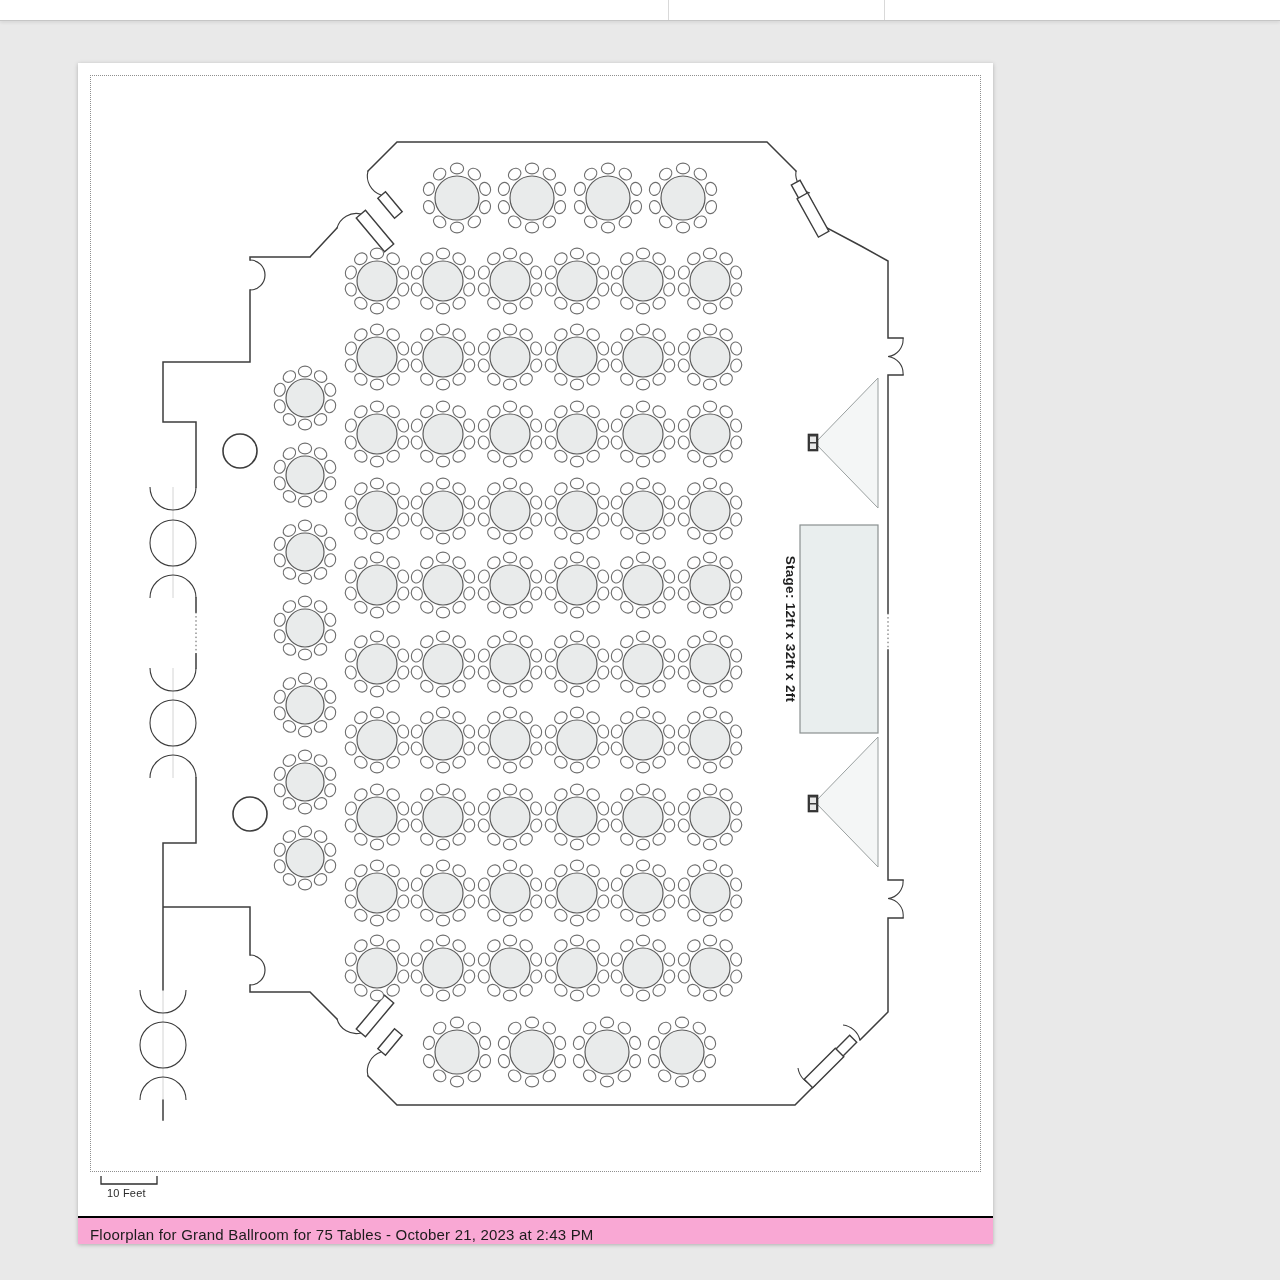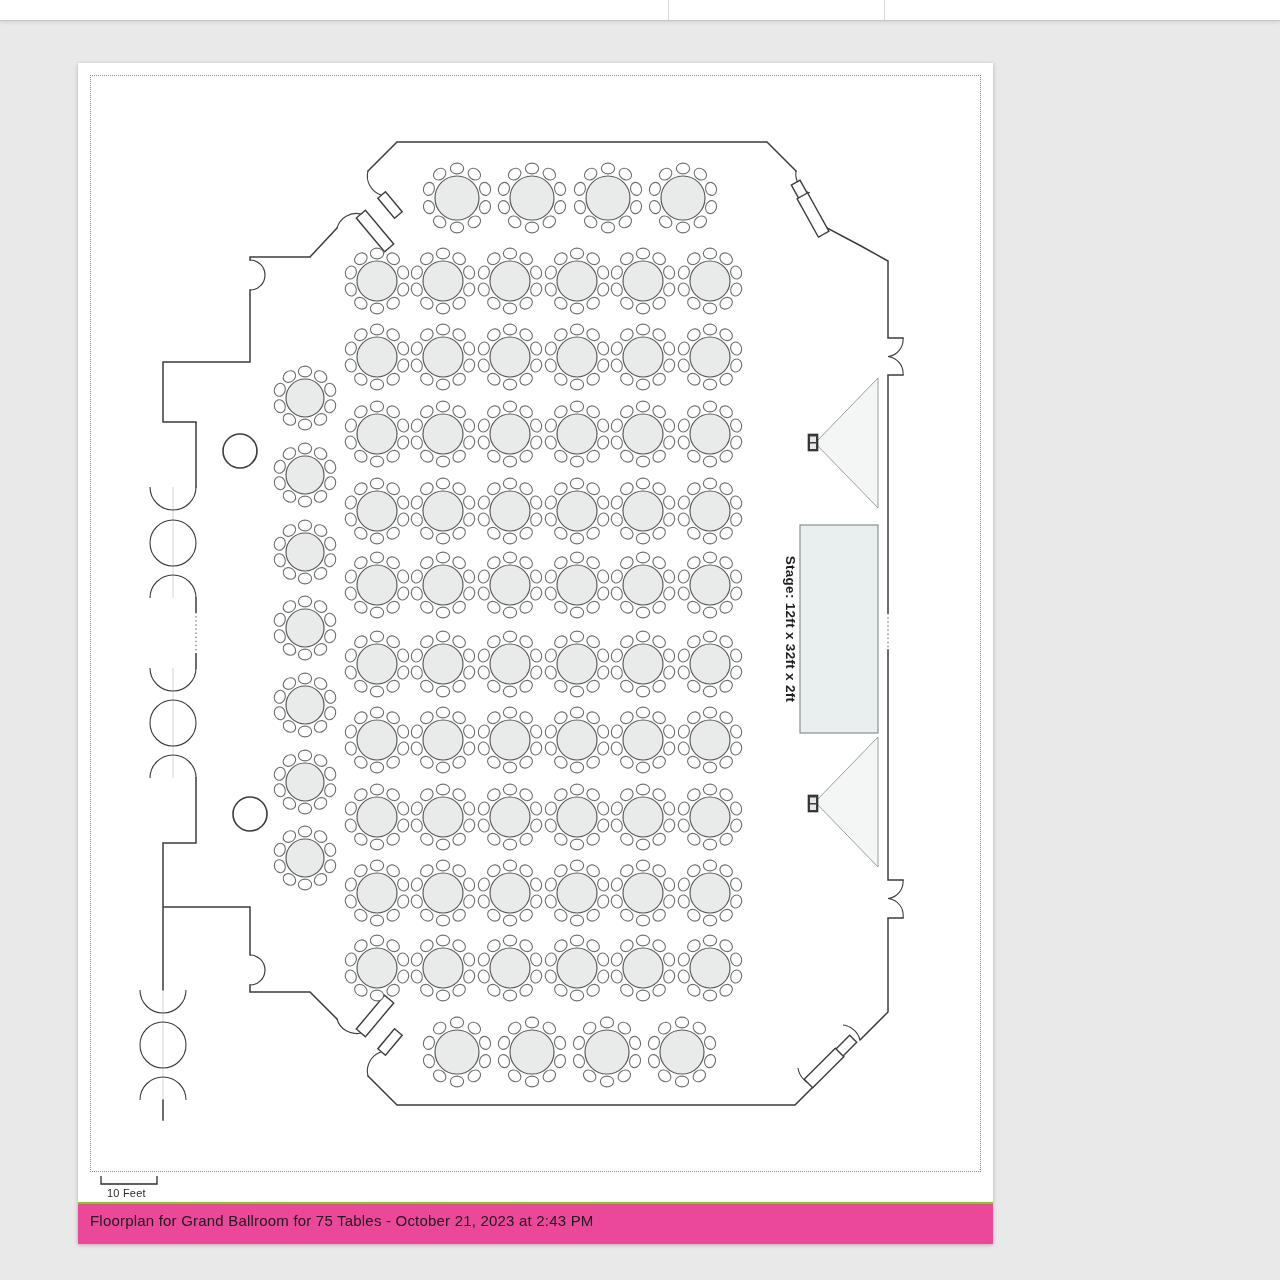--- a/index.html
+++ b/index.html
@@ -32,22 +32,22 @@
   .tabletop{fill:#e9ebeb;stroke:#5c5c5c;stroke-width:1.2;}
   .chair{fill:#ffffff;stroke:#6e6e6e;stroke-width:1.1;}
   .stage-rect{fill:#e9eeee;stroke:#8a9090;stroke-width:1.2;}
   .stage-label{font-family:"Liberation Sans","DejaVu Sans",sans-serif;font-size:13.5px;font-weight:600;fill:#1f1f1f;letter-spacing:.3px;}
   .speaker{fill:#f4f6f6;stroke:#9aa0a0;stroke-width:1;}
   .speaker-box{fill:#3c3c3c;stroke:#222;stroke-width:.6;}
   .speaker-cell{fill:#e8e8e8;}
   .scale-path{fill:none;stroke:#2e2e2e;stroke-width:1.3;}
   .scale-text{font-size:11px;fill:#2b2b2b;letter-spacing:.2px;}
   .caption-bar{
-    position:absolute;left:0;bottom:0;width:100%;height:42px;background:#ec4899;
-    border-top:2px solid #84cc16;box-sizing:border-box;
+    position:absolute;left:0;bottom:0;width:100%;height:28px;background:#f9a8d4;
+    border-top:2px solid #000000;box-sizing:border-box;
   }
   .caption-text{
     display:block;padding:8px 0 0 12px;font-size:15px;color:#1c1c1c;letter-spacing:.2px;
   }
 </style>
 </head>
 <body>
 
 <div class="topbar">
   <div class="vline" style="left:668px"></div>

